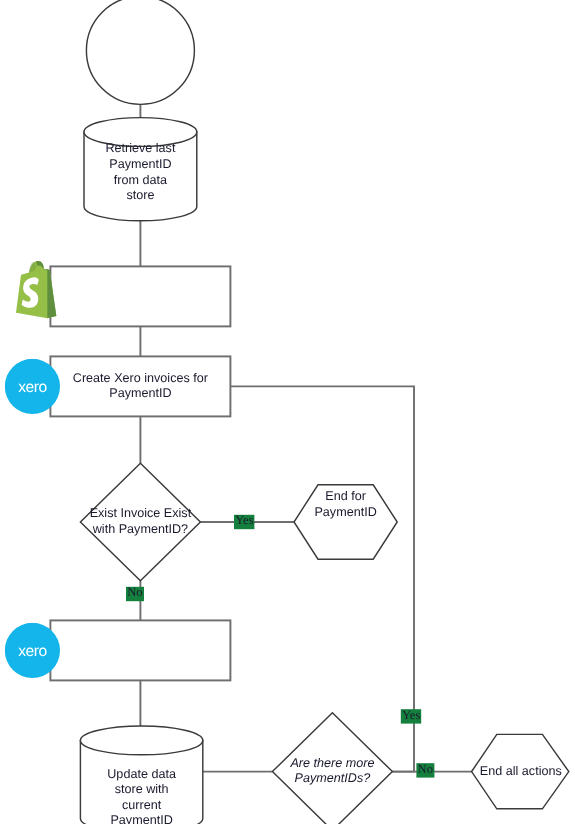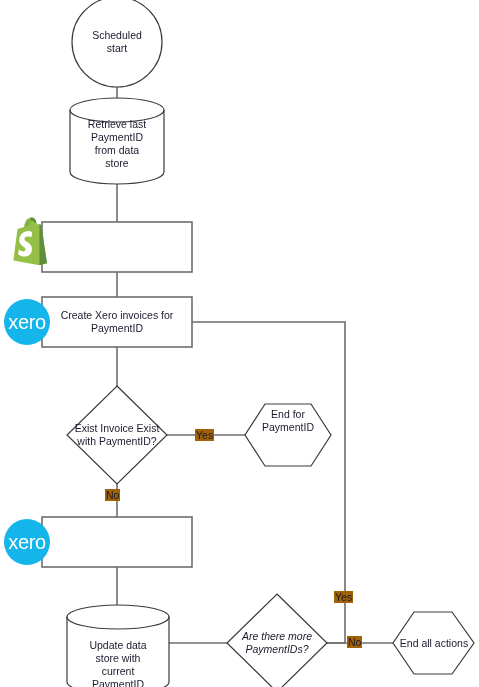--- a/index.html
+++ b/index.html
@@ -32,38 +32,38 @@
     line-height: 13px;
     font-family: "Liberation Sans", sans-serif;
     white-space: pre-line;
     pointer-events: none;
   }
   .edge-label {
     position: absolute;
     color: #1a1a2e;
     font-size: 10.5px;
     line-height: 12px;
-    font-family: Liberation Sans, sans-serif;
-    background: #a16207;
+    font-family: Liberation Serif, serif;
+    background: #15803d;
     padding: 0 1px;
   }
   .logo {
     position: absolute;
   }
   .xero-logo-text {
     position: absolute;
     left: 0;
     top: 0;
     width: 46px;
     height: 46px;
     display: flex;
     align-items: center;
     justify-content: center;
     color: #ffffff;
-    font-size: 20px;
+    font-size: 13px;
     letter-spacing: -0.4px;
     font-family: "Liberation Sans", sans-serif;
   }
 </style>
 </head>
 <body>
 
 <div id="canvas">
 
   <svg class="flow-svg" viewBox="0 0 479 687">
@@ -140,22 +140,20 @@
     <div class="xero-logo-text">xero</div>
   </div>
 
   <div class="logo" style="left:4px; top:519px; width:46px; height:46px;">
     <svg viewBox="0 0 46 46" width="46" height="46">
       <circle cx="23" cy="23" r="23" fill="#13B5EA"></circle>
     </svg>
     <div class="xero-logo-text">xero</div>
   </div>
 
-  <div class="node-label" style="left:72px; top:29px; width:90px;">Scheduled
-start</div>
 
   <div class="node-label" style="left:72px; top:118px; width:90px;">Retrieve last
 PaymentID
 from data
 store</div>
 
 
   <div class="node-label" style="left:44px; top:309px; width:146px;">Create Xero invoices for
 PaymentID</div>
 

